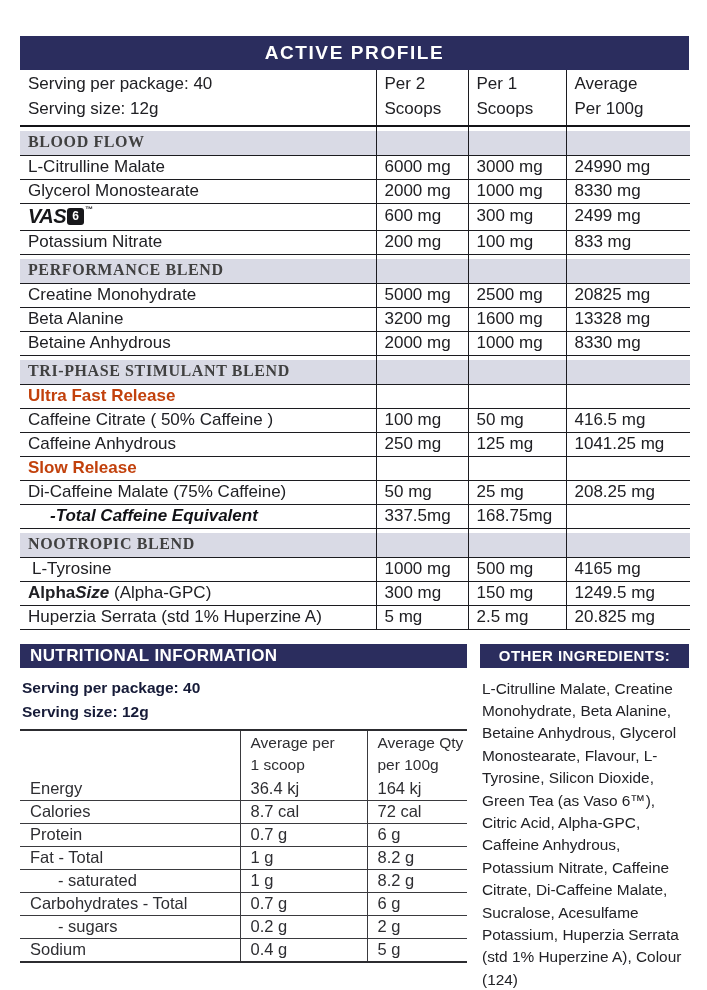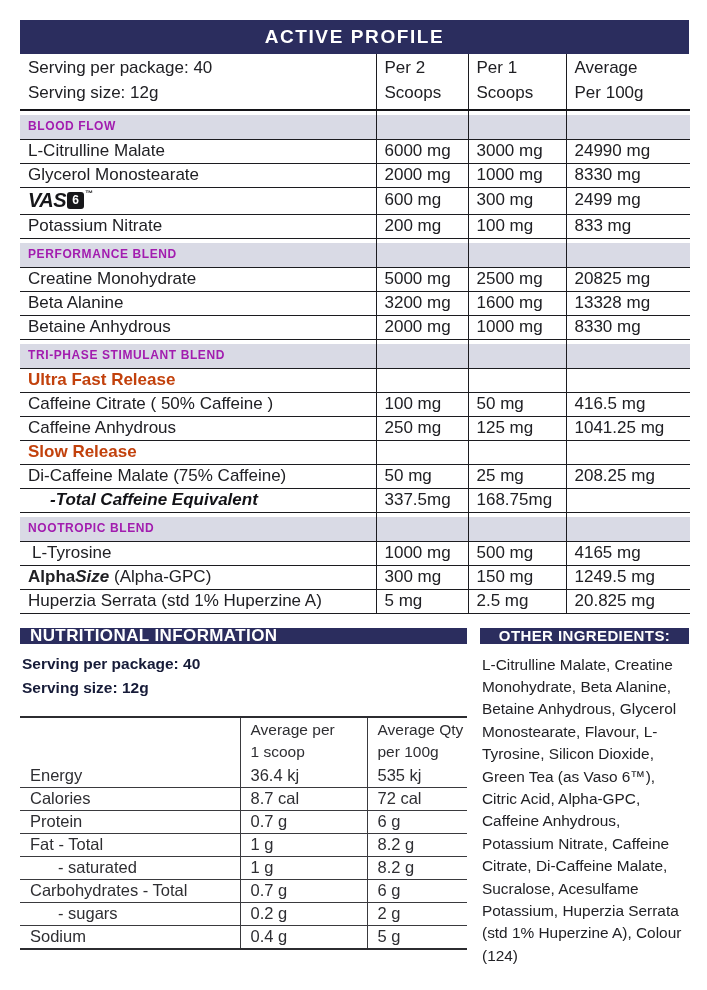--- a/index.html
+++ b/index.html
@@ -6,60 +6,60 @@
   html,body { margin:0; padding:0; }
   body {
     width:707px; height:990px; background:#ffffff;
     font-family:"Liberation Sans", sans-serif; color:#202024;
     position:relative; overflow:hidden;
   }
   .page { position:absolute; inset:0; }
 
   
   .ap-title {
-    margin:20px 18px 0 20px; height:34px; background:#2b2d5e; color:#ffffff;
+    margin:36px 18px 0 20px; height:34px; background:#2b2d5e; color:#ffffff;
     display:flex; align-items:center; justify-content:center;
     font-weight:bold; font-size:19px; letter-spacing:1.6px;
   }
   table { border-collapse:collapse; table-layout:fixed; }
   .ap-table { margin-left:20px; width:670px; font-size:17px; }
   .ap-table td { padding:1px 4px 2px 8px; height:23px; overflow:hidden; white-space:nowrap; }
   .ap-table td.v { border-left:1.6px solid #1c1c20; }
   .ap-table tr.item td, .ap-table tr.subhead td, .ap-table tr.band td { border-bottom:1.6px solid #1c1c20; }
   .ap-table tr.head-row td { border-bottom:2.6px solid #141418; height:56px; vertical-align:middle; }
   .ap-table tr.spacer td { height:5px; padding:0; border-bottom:none; }
   .preline { white-space:pre-line !important; line-height:1.45; }
   .band td { background:#d9dae5; height:24px; }
-  .band-label { color:#a21caf; font-weight:bold; font-size:12px; letter-spacing:0.6px; }
+  .band-label { color:#404040; font-weight:bold; font-size:16px; letter-spacing:0.6px;font-family:Liberation Serif, serif; }
   .subhead td.name { font-weight:bold; color:#c2410c; }
   .total-row td.name { font-weight:bold; color:#121216; padding-left:30px;font-style:italic; }
   .val { padding-left:8px;margin-top:12px; }
 
   .vaso { font-weight:bold; font-style:italic; font-size:20px; letter-spacing:-0.5px; color:#17171a; display:inline-flex; align-items:center; }
   .vaso-box { display:inline-block; background:#17171a; color:#fff; font-style:normal; font-size:12px; font-weight:bold;
     width:17px; height:17px; line-height:17px; text-align:center; border-radius:3px; margin-left:1px; letter-spacing:0; }
   .vaso-tm { font-size:8px; font-style:normal; align-self:flex-start; margin-left:1px; }
   .alpha-b { font-weight:bold; }
   .alpha-bi { font-weight:bold; font-style:italic; }
 
   
   .bottom { display:flex; margin:14px 18px 0 20px; gap:13px; align-items:flex-start; }
   .nut-col { width:447px; }
   .oi-col  { width:210px; }
 
   .sub-title {
-    height:16px; background:#2b2d5e; color:#ffffff; font-weight:bold;
+    height:24px; background:#2b2d5e; color:#ffffff; font-weight:bold;
     display:flex; align-items:center; font-size:17px; letter-spacing:0.4px;
   }
   .nut-title { padding-left:10px; justify-content:flex-start; }
   .oi-title  { justify-content:center; font-size:15px; }
 
   .nut-serving { margin:8px 0 0 2px; font-weight:bold; font-size:15.5px; color:#161b38; line-height:1.55; white-space:pre-line; }
 
-  .nut-table { width:447px; margin-top:16px; font-size:16.5px; color:#2e2e32; }
+  .nut-table { width:447px; margin-top:5px; font-size:16.5px; color:#2e2e32; }
   .nut-table td { padding:1px 0 2px 10px; height:21.5px; white-space:nowrap; overflow:hidden; }
   .nut-table td.v { border-left:1.6px solid #3a3a3e; }
   .nut-table tr.nhead td { border-top:2.2px solid #2c2c30; height:46px; vertical-align:middle; font-size:15.5px; }
   .nut-table tr.nrow td { border-bottom:1.6px solid #3a3a3e; }
   .nut-table tr.nrow:last-child td { border-bottom:2.2px solid #2c2c30; }
   .nut-table td.indent { padding-left:38px; }
 
   .oi-text { margin:10px 0 0 2px; font-size:15.4px; line-height:22.4px; color:#222226; }
 </style>
 </head>
@@ -260,21 +260,21 @@
             <tr class="nhead">
           <td></td>
           <td class="v preline">Average per
 1 scoop</td>
           <td class="v preline">Average Qty
 per 100g</td>
         </tr>
         <tr class="nrow">
           <td>Energy</td>
           <td class="v">36.4 kj</td>
-          <td class="v">535 kj</td>
+          <td class="v">164 kj</td>
         </tr>
         <tr class="nrow">
           <td>Calories</td>
           <td class="v">8.7 cal</td>
           <td class="v">72 cal</td>
         </tr>
         <tr class="nrow">
           <td>Protein</td>
           <td class="v">0.7 g</td>
           <td class="v">6 g</td>

